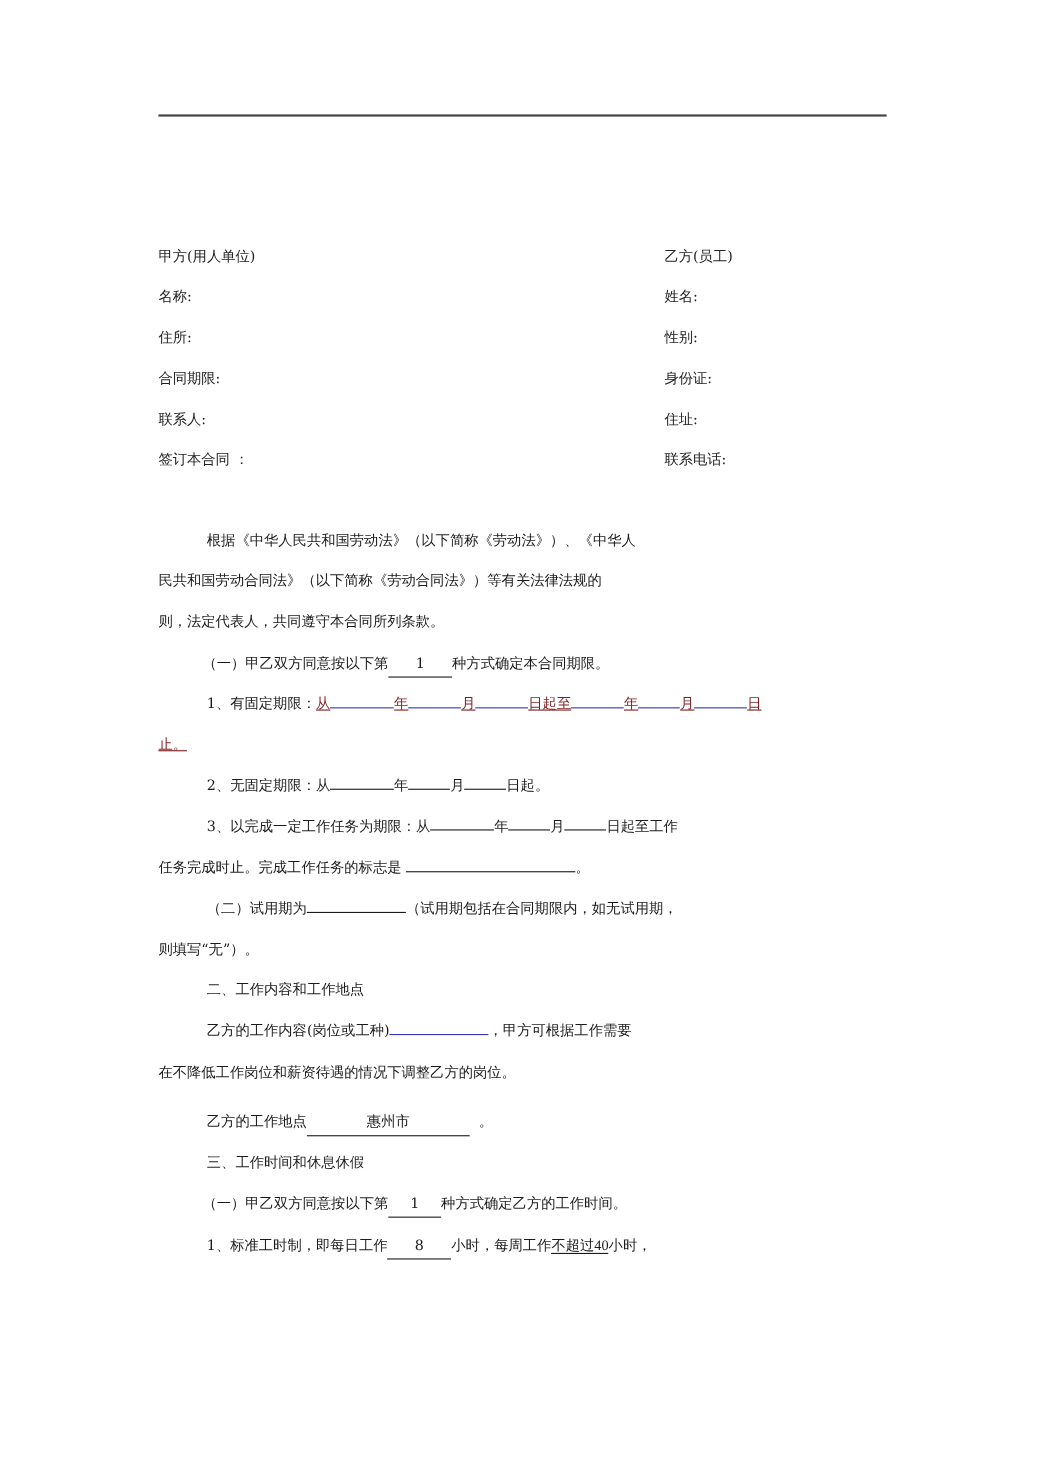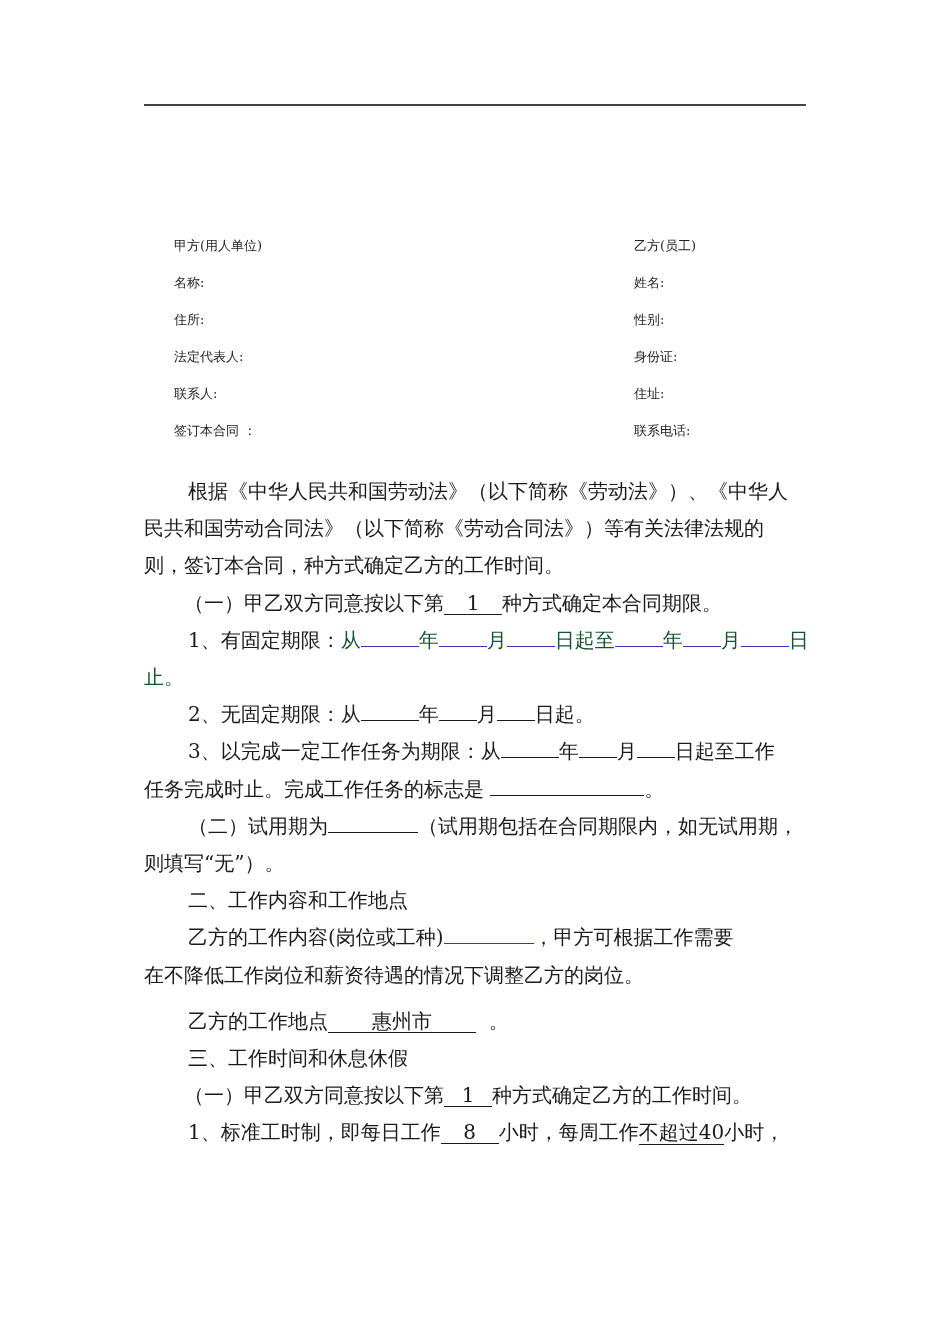--- a/index.html
+++ b/index.html
@@ -18,93 +18,93 @@
     .top-rule {
       position: absolute;
       left: 144px;
       top: 104px;
       width: 662px;
       height: 2px;
       background: #444444;
     }
     .party-col {
       position: absolute;
-      top: 236px;
+      top: 224px;
       font-size: 13px;
       color: #222222;
-      margin-left: 30px;
     }
     .party-col.left { left: 144px; }
     .party-col.right { left: 604px; }
     .party-col .row {
       height: 37px;
       line-height: 20px;
       white-space: nowrap;
     }
     .body-text {
       position: absolute;
       left: 144px;
       top: 473px;
       width: 666px;
-      font-size: 20px;
+      font-size: 13px;
       line-height: 37.2px;
       color: #1a1a1a;
     }
     .para {
       margin: 0;
       white-space: nowrap;
       overflow: visible;
     }
     .indent { padding-left: 44px; }
     .u {
       display: inline-block;
       border-bottom: 1.5px solid #1a1a1a;
       line-height: 22px;
       text-align: center;
       vertical-align: baseline;
     }
     .u.blue { border-bottom-color: #3333bb; }
-    .blue-text { color: #14532d; }
+    .blue-text { color: #7f1d1d; text-decoration: underline; }
     .w-s { width: 38px; }
     .w-m { width: 48px; }
     .w-l { width: 58px; }
     .w-xl { width: 90px; }
     .w-xxl { width: 154px; }
     .w-place { width: 148px; margin-top: 16px; }
     .u-inline {
       border-bottom: 1.5px solid #1a1a1a;
+      font-family: Liberation Serif, serif;
     }
   </style>
 </head>
 <body>
 
 <div class="top-rule"></div>
 
 <div class="party-col left">
   <div class="row">甲方(用人单位)</div>
   <div class="row">名称:</div>
   <div class="row">住所:</div>
-  <div class="row">法定代表人:</div>
+  <div class="row">合同期限:</div>
   <div class="row">联系人:</div>
   <div class="row">签订本合同 ：</div>
 </div>
 
 <div class="party-col right">
   <div class="row">乙方(员工)</div>
   <div class="row">姓名:</div>
   <div class="row">性别:</div>
   <div class="row">身份证:</div>
   <div class="row">住址:</div>
   <div class="row">联系电话:</div>
 </div>
 
 <div class="body-text">
   <p class="para indent">根据《中华人民共和国劳动法》（以下简称《劳动法》）、《中华人</p>
   <p class="para">民共和国劳动合同法》（以下简称《劳动合同法》）等有关法律法规的</p>
-  <p class="para">则，签订本合同，种方式确定乙方的工作时间。</p>
+  <p class="para">则，法定代表人，共同遵守本合同所列条款。</p>
 
 
   <p class="para" style="padding-left:40px"><span>（一）甲乙双方同意按以下第</span><span class="u w-l">1</span><span>种方式确定本合同期限。</span></p>
 
   <p class="para indent"><span>1、有固定期限：</span><span class="blue-text"><span>从</span><span class="u blue w-l"></span><span>年</span><span class="u blue w-m"></span><span>月</span><span class="u blue w-m"></span><span>日起至</span><span class="u blue w-m"></span><span>年</span><span class="u blue w-s"></span><span>月</span><span class="u blue w-m"></span><span>日</span></span></p>
   <p class="para blue-text">止。</p>
 
   <p class="para indent"><span>2、无固定期限：从</span><span class="u w-l"></span><span>年</span><span class="u w-s"></span><span>月</span><span class="u w-s"></span><span>日起。</span></p>
 
   <p class="para indent"><span>3、以完成一定工作任务为期限：从</span><span class="u w-l"></span><span>年</span><span class="u w-s"></span><span>月</span><span class="u w-s"></span><span>日起至工作</span></p>

